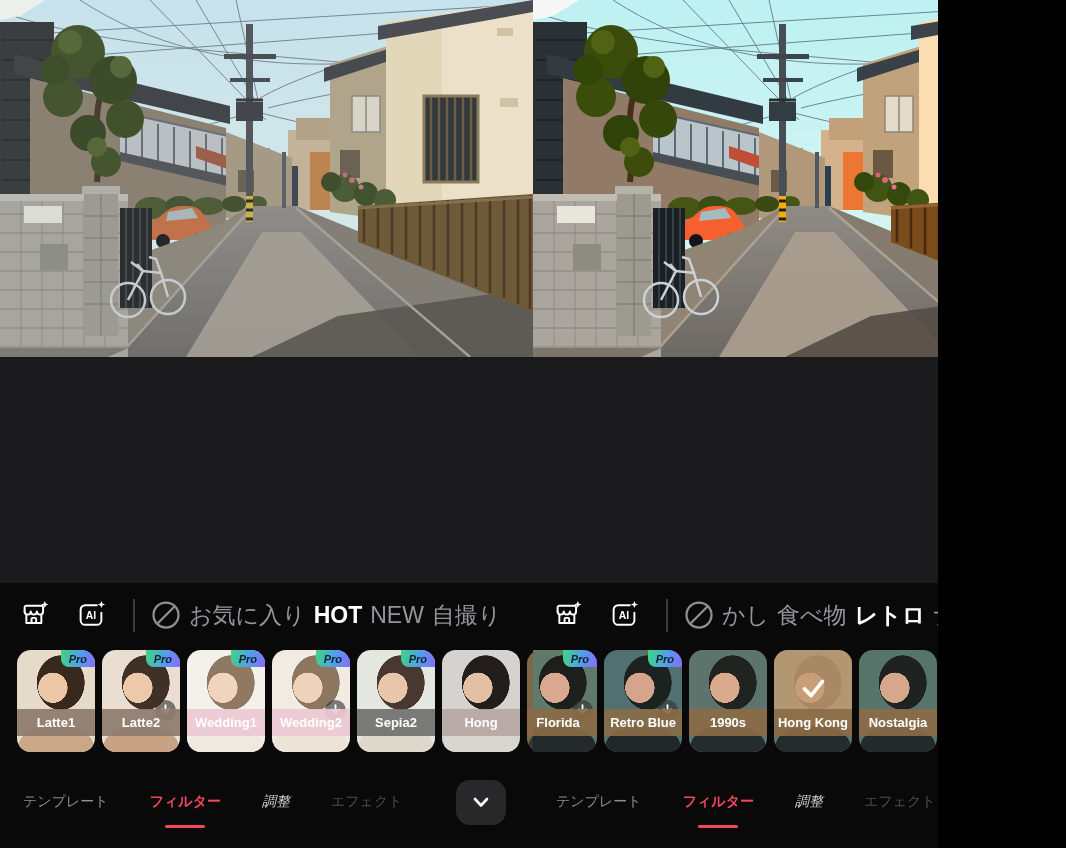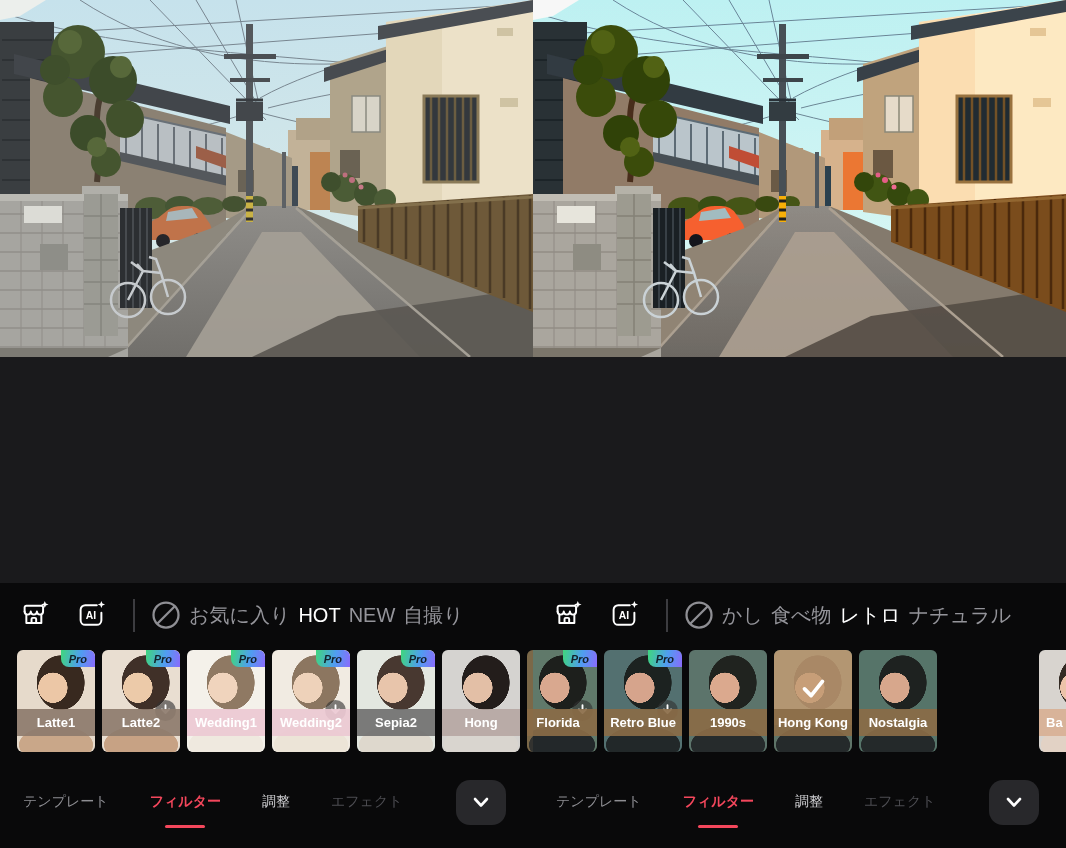--- a/index.html
+++ b/index.html
@@ -1,17 +1,17 @@
 <!DOCTYPE html>
 <html><head>
 <meta charset="utf-8">
 <style>
   html,body{margin:0;padding:0;background:#000;}
   *{box-sizing:border-box;font-family:"Liberation Sans","DejaVu Sans",sans-serif;}
-  .stage{position:relative;width:1066px;height:848px;background:#a3a3a3;overflow:hidden;}
+  .stage{position:relative;width:938px;height:848px;background:#a3a3a3;overflow:hidden;}
 
   
   .photo{position:absolute;top:0;width:533px;height:357px;overflow:hidden;background:#cfe4ea;}
   .photo.before{left:0;}
   .photo.after{left:533px;}
   .photo svg{display:block;}
   .photo.after svg{filter:saturate(1.5) contrast(1.18) brightness(.97) hue-rotate(-8deg);}
 
   
   .strip{position:absolute;left:0;top:357px;width:1066px;height:226px;background:#1a1a1c;}
@@ -24,44 +24,44 @@
 
   
   .fpanel{position:absolute;left:0;top:583px;width:1066px;height:265px;background:#09090a;}
   .panel{position:absolute;top:0;width:533px;height:265px;overflow:hidden;}
   .panel.p0{left:0;} .panel.p1{left:533px;}
 
   .cat-row{position:absolute;left:0;right:0;top:12px;height:40px;display:flex;align-items:center;}
   .cat-row .store{margin-left:20px;}
   .cat-row .ai{margin-left:26px;}
   .vdiv{width:2px;height:33px;background:#3c3c40;margin:0 16px 0 27px;}
-  .ctab{font-size:20px;color:#94949a;margin:0 4px;white-space:nowrap;cursor:pointer;}
-  .ctab.on{color:#fff;font-weight:400;}
+  .ctab{font-size:23px;color:#94949a;margin:0 4px;white-space:nowrap;cursor:pointer;}
+  .ctab.on{color:#fff;font-weight:700;}
   .nofilter{margin-right:4px;cursor:pointer;}
 
-  .fcard{position:absolute;top:67px;width:78px;height:102px;border-radius:6px;overflow:hidden;cursor:pointer;background:#222;}
+  .fcard{position:absolute;top:67px;width:78px;height:102px;border-radius:14px;overflow:hidden;cursor:pointer;background:#222;}
   .portrait{position:absolute;inset:0;
     background:
       radial-gradient(48% 19% at 50% 93%, var(--body) 0 98%, transparent 100%),
       radial-gradient(19% 15% at 46% 37%, var(--skin) 0 98%, transparent 100%),
       radial-gradient(31% 27% at 56% 32%, var(--hair) 0 98%, transparent 100%),
       var(--img);}
   .fl{position:absolute;left:0;right:0;bottom:16px;height:27px;background:var(--label);color:#fff;
     font-size:13px;font-weight:600;display:flex;align-items:center;justify-content:center;white-space:nowrap;overflow:hidden;}
   .pro{position:absolute;top:0;right:0;height:17px;padding:0 8px;display:flex;align-items:center;
     background:linear-gradient(100deg,#3fd67d,#4f9ef0 55%,#8a6bfc);color:#13202a;font-style:italic;font-weight:700;
     font-size:11px;border-radius:0 6px 0 8px;}
   .dl{position:absolute;right:4px;bottom:31px;width:21px;height:21px;}
   .selov{position:absolute;left:0;top:0;right:0;bottom:27px;background:rgba(196,156,116,.84);
     display:flex;align-items:center;justify-content:center;}
 
   .btab-row{position:absolute;left:0;right:0;top:196px;height:46px;display:flex;align-items:center;}
   .btab{font-size:14px;margin-right:41px;position:relative;white-space:nowrap;cursor:pointer;color:#8e8e93;}
   .btab:first-child{margin-left:23px;}
-  .btab.t2{color:#cfcfd2;}
+  .btab.t2{color:#cfcfd2;font-style:italic;}
   .btab.t3{color:#4d4d52;}
   .btab.on{color:#f4475c;font-weight:600;text-align:right;}
   .btab.on::after{content:"";position:absolute;left:50%;transform:translateX(-50%);bottom:-17px;width:40px;height:3.5px;border-radius:2px;background:#f4475c;}
   .chev{margin-left:auto;margin-right:27px;width:50px;height:45px;border-radius:14px;background:#28282b;border:0;
     display:flex;align-items:center;justify-content:center;cursor:pointer;}
 </style>
 </head>
 <body>
 
 <div class="stage">

